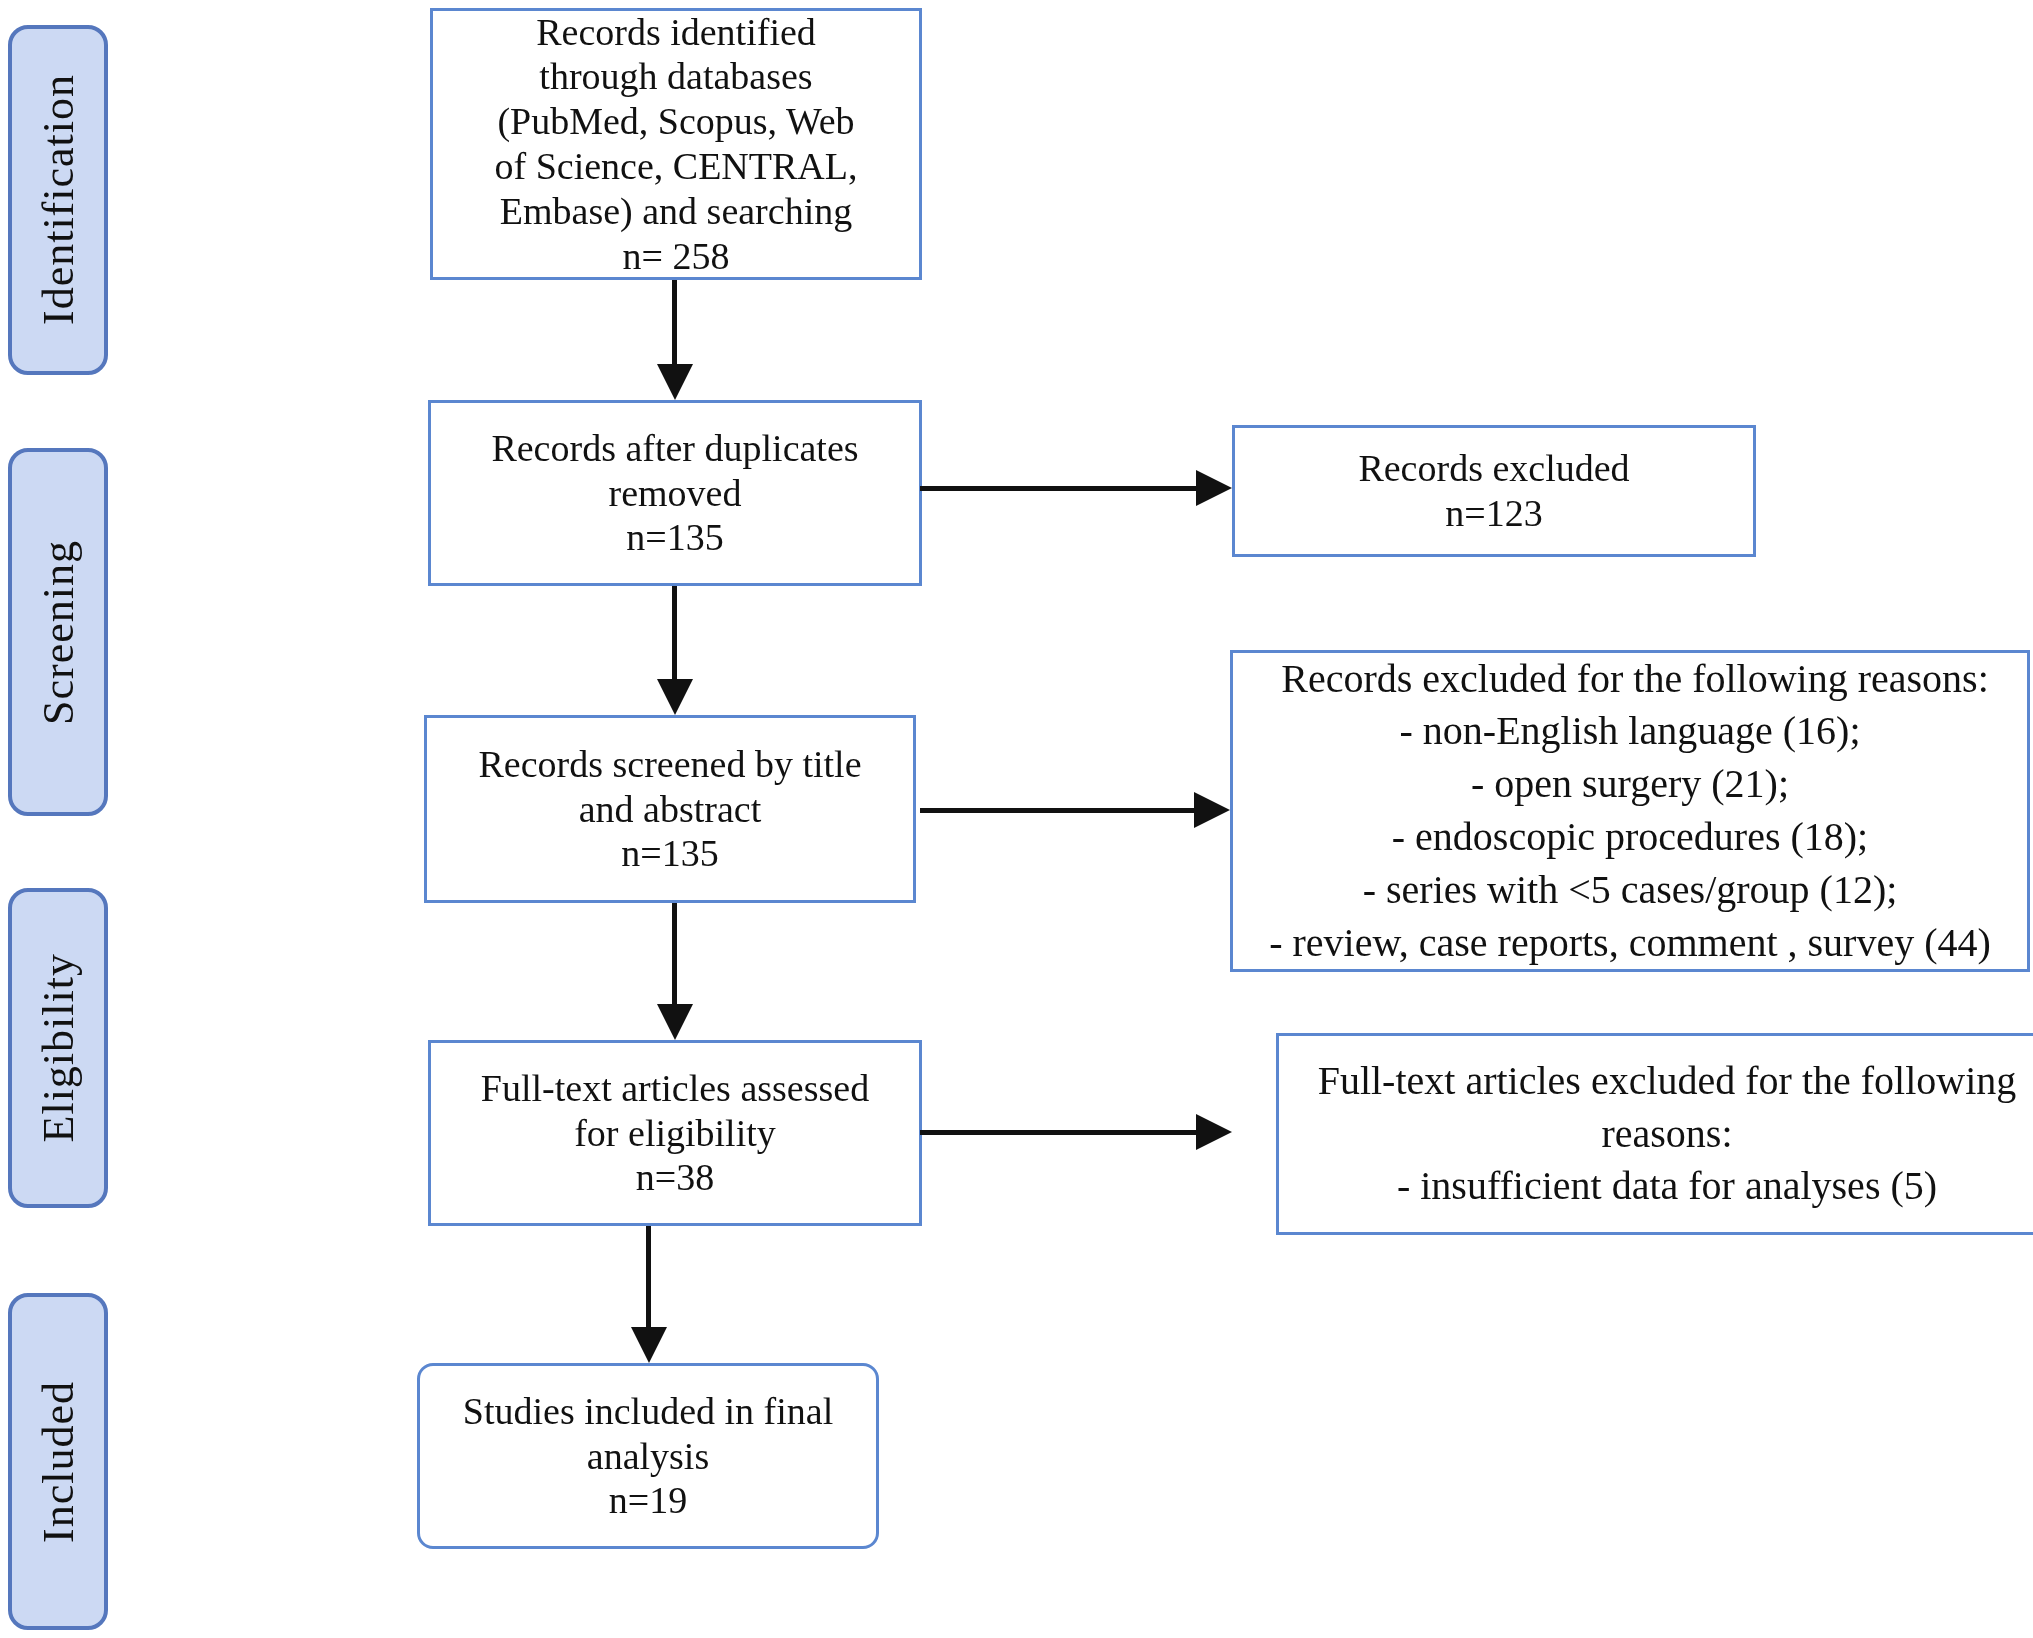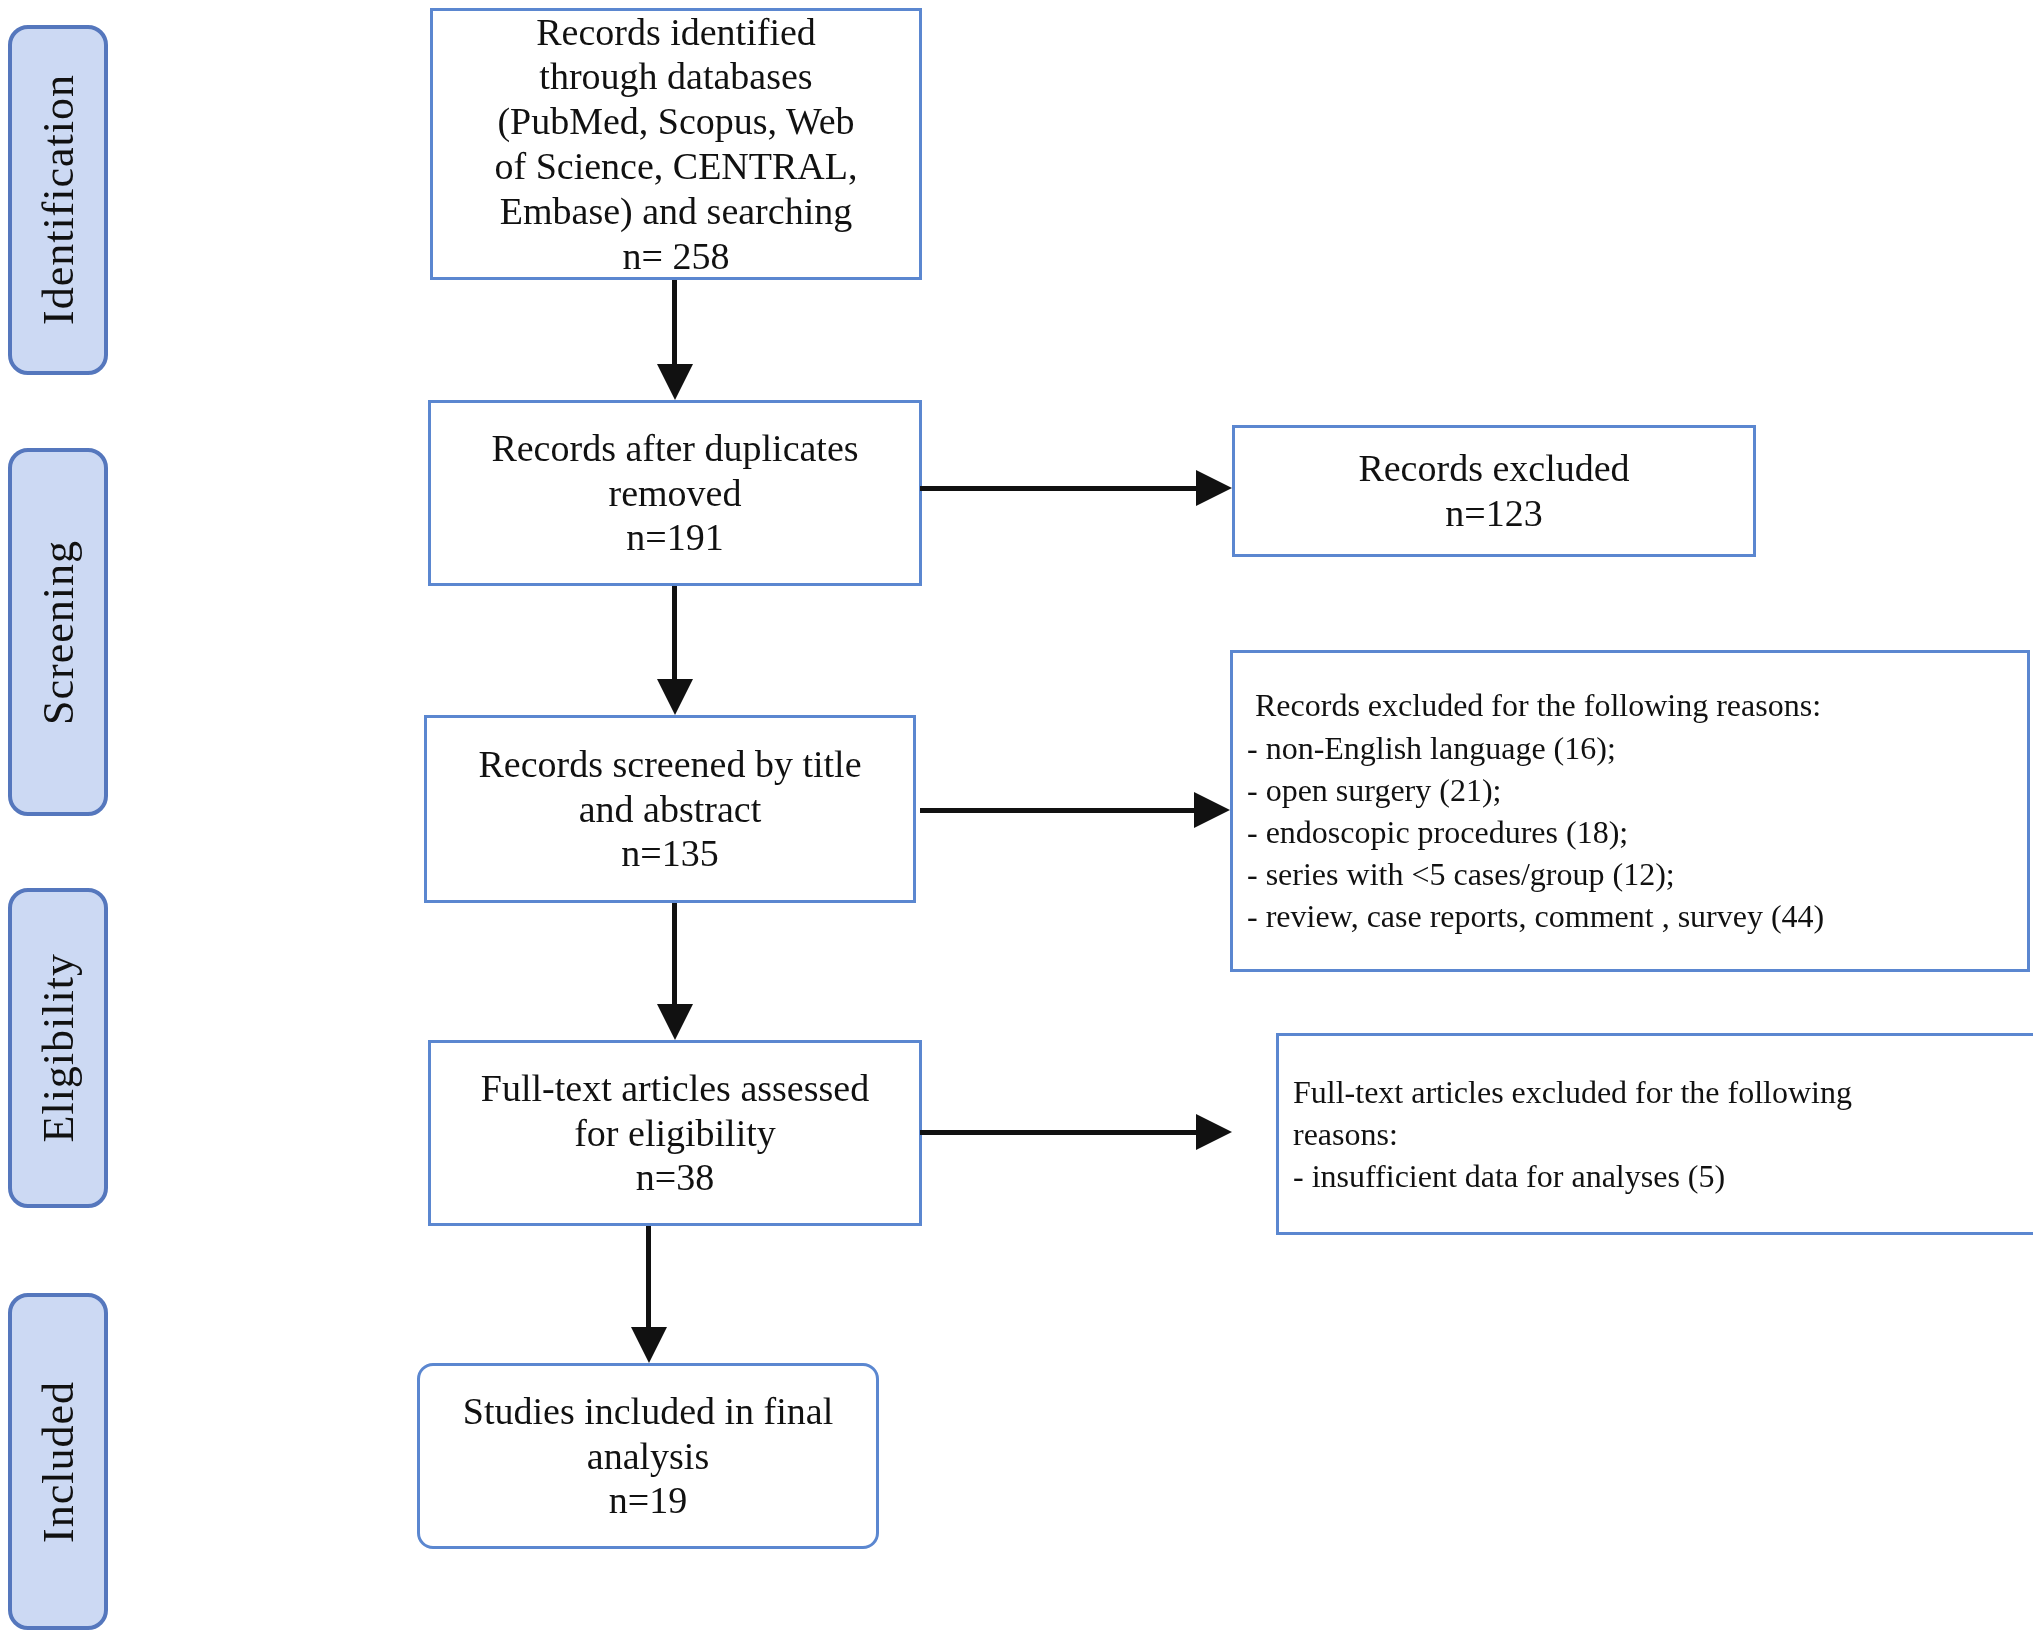--- a/index.html
+++ b/index.html
@@ -44,22 +44,22 @@
     justify-content: center;
   }
   .fbox .txt {
     white-space: pre-wrap;
     text-align: center;
     font-size: 38px;
     line-height: 1.18;
     width: 100%;
   }
   .fbox.left-align .txt {
-    text-align: left;
-    font-size: 32px;
+    text-align: center;
+    font-size: 40px;
     line-height: 1.32;
     padding: 0 14px;
   }
 
   
   .b-identified { left: 430px; top: 8px;    width: 492px; height: 272px; }
   .b-dupes      { left: 428px; top: 400px;  width: 494px; height: 186px; }
   .b-screened   { left: 424px; top: 715px;  width: 492px; height: 188px; }
   .b-fulltext   { left: 428px; top: 1040px; width: 494px; height: 186px; }
   .b-included   { left: 417px; top: 1363px; width: 462px; height: 186px; border-radius: 16px; }
@@ -112,21 +112,21 @@
     <div class="txt">Records identified
 through databases
 (PubMed, Scopus, Web
 of Science, CENTRAL,
 Embase) and searching
 n= 258</div>
   </div>
   <div class="fbox b-dupes">
     <div class="txt">Records after duplicates
 removed
-n=191</div>
+n=135</div>
   </div>
   <div class="fbox b-screened">
     <div class="txt">Records screened by title
 and abstract
 n=135</div>
   </div>
   <div class="fbox b-fulltext">
     <div class="txt">Full-text articles assessed
 for eligibility
 n=38</div>

